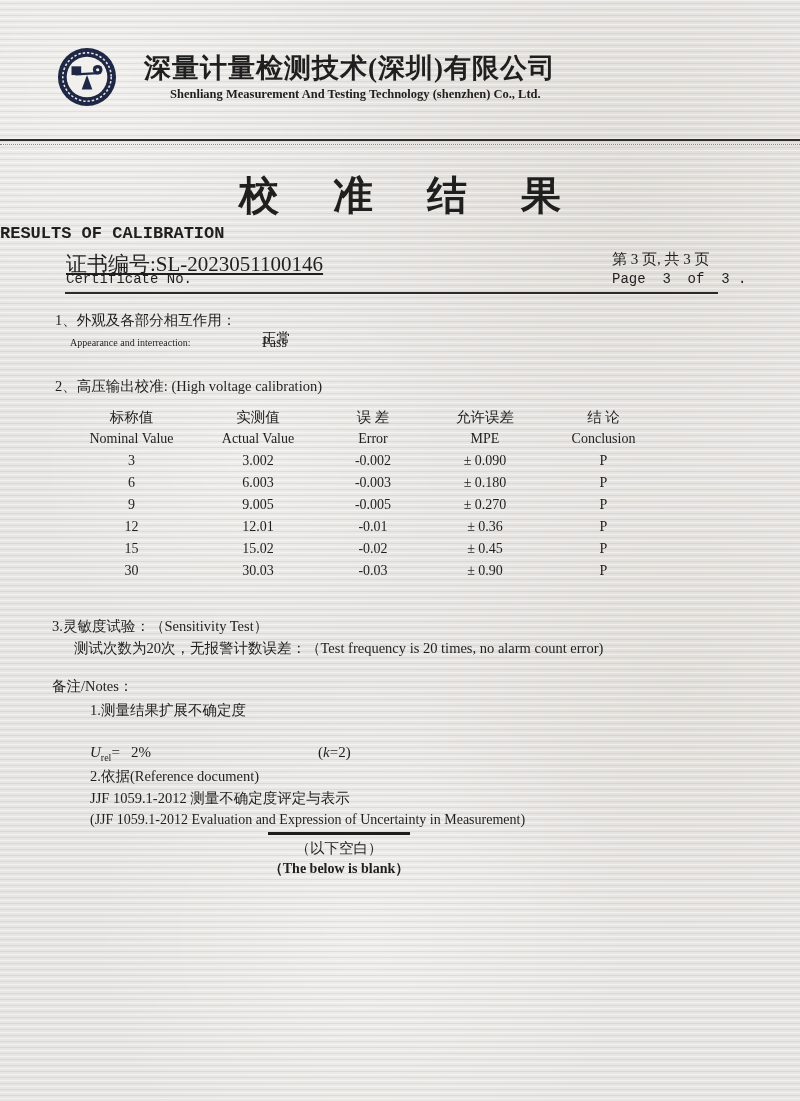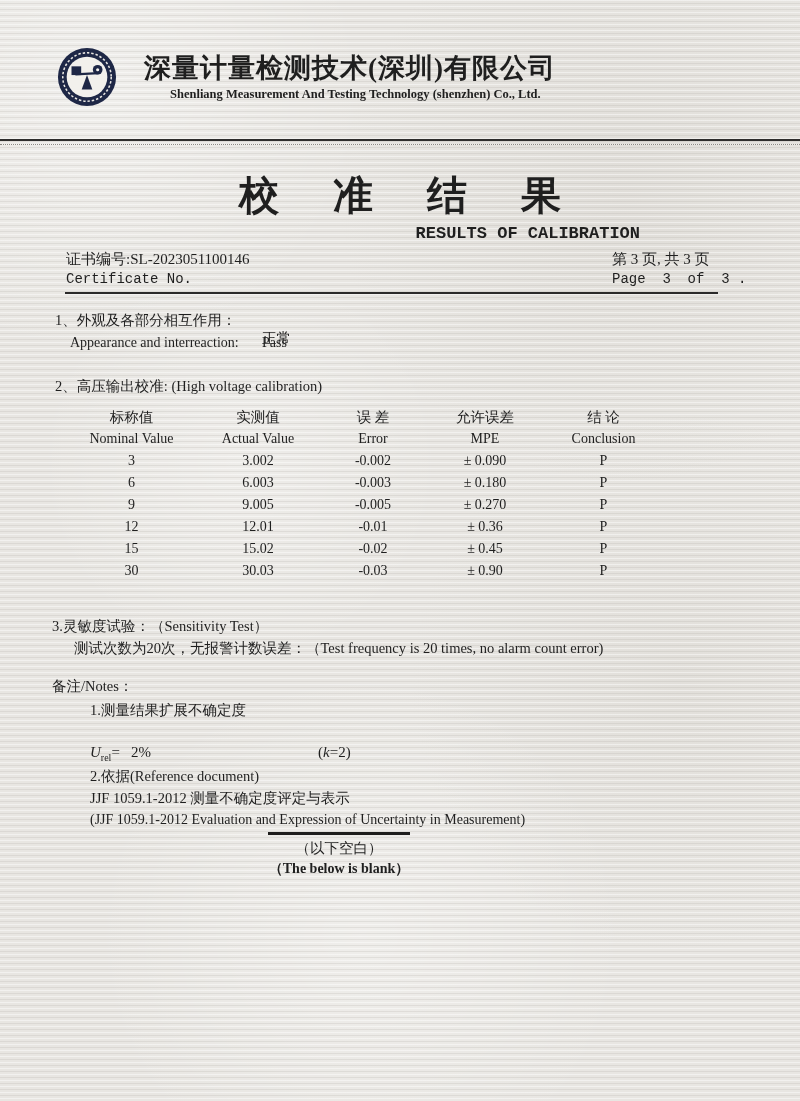--- a/index.html
+++ b/index.html
@@ -18,31 +18,31 @@
   .abs{position:absolute;}
   .cn{font-size:14.5px;line-height:20px;white-space:nowrap;}
   .mono{font-family:"Liberation Mono",monospace;}
   
   .company-cn{left:144px;top:50px;font-size:27px;font-weight:bold;letter-spacing:1px;white-space:nowrap;}
   .company-en{left:146px;top:87px;font-size:12.5px;font-weight:bold;white-space:nowrap;margin-left:24px;}
   .header-rule{left:0;top:139px;width:800px;height:0;border-top:2.5px solid #2e2d2c;}
   .header-rule2{left:0;top:144px;width:800px;height:0;border-top:1px dotted #8d8a85;}
   
   .title-cn{left:0;top:168px;width:800px;text-align:center;font-size:40px;font-weight:bold;letter-spacing:22px;text-indent:22px;}
-  .title-en{left:0;top:224px;width:640px;text-align:right;font-size:17px;font-weight:bold;font-family:"Liberation Mono",monospace;}
+  .title-en{left:0;top:224px;width:640px;text-align:left;font-size:17px;font-weight:bold;font-family:"Liberation Mono",monospace;}
   
-  .cert-no-cn{left:66px;top:250px;font-size:15px;}
+  .cert-no-cn{left:66px;top:250px;font-size:21px;text-decoration:underline;}
   .cert-no-en{left:66px;top:271px;font-size:14px;}
   .page-cn{left:612px;top:250px;font-size:15px;}
   .page-en{left:612px;top:271px;font-size:14px;}
   .cert-underline{left:65px;top:292px;width:653px;height:0;border-top:2px solid #2b2a29;}
   
   .s1-label-cn{left:55px;top:310px;}
   .s1-value-cn{left:262px;top:328px;}
-  .s1-label-en{left:70px;top:333px;font-size:14px;}
+  .s1-label-en{left:70px;top:333px;font-size:10px;}
   .s1-value-en{left:262px;top:333px;font-size:14px;}
   
   .s2-heading{left:55px;top:376px;}
   table.hv{position:absolute;left:65px;top:406px;width:600px;border-collapse:collapse;table-layout:fixed;}
   table.hv td{text-align:center;font-size:14.5px;height:22px;padding:0;white-space:nowrap;overflow:visible;}
   table.hv tr.en td{font-size:14px;}
   table.hv tr.data td{font-size:14px;}
   
   .s3-line1{left:52px;top:616px;}
   .s3-line2{left:74px;top:638px;}

